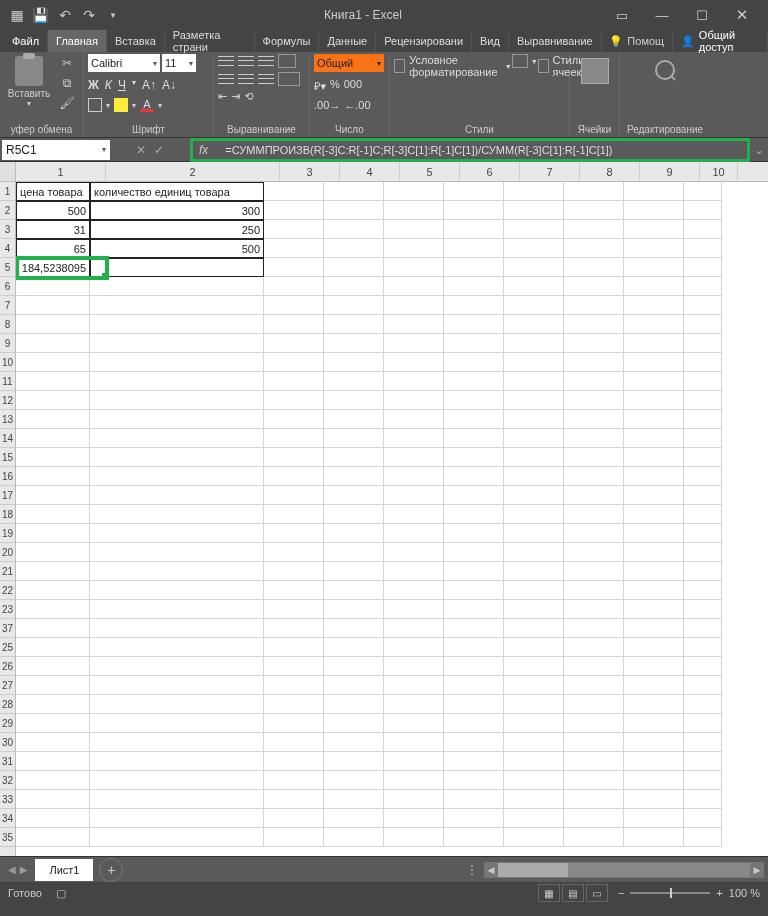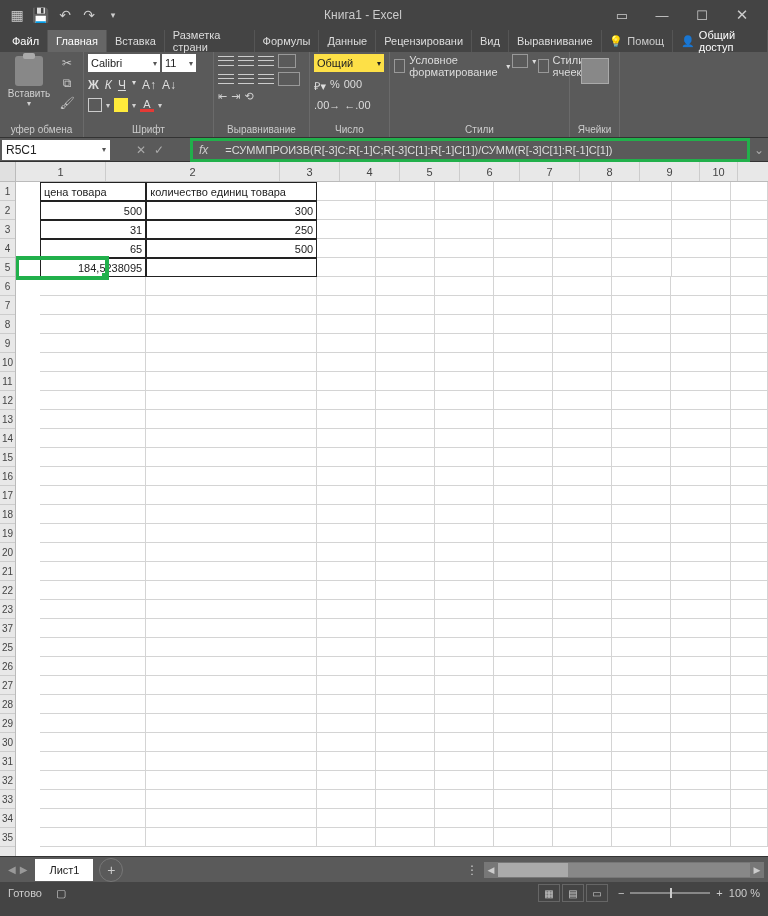--- a/index.html
+++ b/index.html
@@ -47,21 +47,21 @@
 .font .row3 .fc { width: 14px; height: 14px; border-bottom: 3px solid #e53935; color: #ddd; font-size: 11px; text-align: center; }
 
 .align { width: 96px; }
 .align .arow { display: flex; gap: 4px; margin-bottom: 2px; }
 .align .abox { width: 16px; height: 14px; display: flex; flex-direction: column; justify-content: space-around; }
 .align .abox div { height: 1px; background: #ccc; }
 .align .wrap { width: 18px; height: 14px; border: 1px solid #999; }
 .align .merge { width: 22px; height: 14px; border: 1px solid #999; }
 
 .number { width: 80px; }
-.number .nsel { width: 70px; height: 18px; background: #fde047; color: #222; font-size: 11px; padding: 0 3px; display: flex; align-items: center; justify-content: space-between; }
+.number .nsel { width: 70px; height: 18px; background: #f97316; color: #222; font-size: 11px; padding: 0 3px; display: flex; align-items: center; justify-content: space-between; }
 .number .nrow { display: flex; gap: 4px; margin-top: 4px; font-size: 11px; color: #ddd; }
 
 .styles { width: 180px; }
 .styles .srow { display: flex; align-items: center; gap: 4px; font-size: 11px; color: #ddd; margin-bottom: 2px; }
 .styles .sicon { width: 16px; height: 14px; border: 1px solid #999; display: inline-block; }
 
 .cells { width: 50px; text-align: center; }
 .cells .cicon { width: 28px; height: 26px; margin: 4px auto; background: #888; border: 1px solid #aaa; }
 
 .editing { width: 90px; text-align: center; }
@@ -82,21 +82,21 @@
 .corner { height: 20px; border-bottom: 1px solid #bbb; background: #e0e0e0; }
 .rowhdr { height: 19px; border-bottom: 1px solid #ccc; font-size: 10px; color: #444; text-align: center; line-height: 19px; }
 .cols { flex: 1; overflow: hidden; position: relative; }
 .colhdrs { height: 20px; display: flex; background: #e8e8e8; border-bottom: 1px solid #bbb; }
 .colhdr { border-right: 1px solid #ccc; font-size: 11px; color: #444; text-align: center; line-height: 20px; }
 .colhdr.c1 { width: 90px; }
 .colhdr.c2 { width: 174px; }
 .colhdr.cn { width: 60px; }
 .cell-row { height: 19px; display: flex; }
 .cell { border-right: 1px solid #d4d4d4; border-bottom: 1px solid #d4d4d4; font-size: 11px; color: #222; padding: 0 3px; display: flex; align-items: center; }
-.cell.c1 { width: 108px; margin-left: 24px; }
+.cell.c1 { width: 74px; }
 .cell.c2 { width: 174px; }
 .cell.cn { width: 60px; }
 .cell.right { justify-content: flex-end; }
 .selected-cell { position: absolute; border: 4px solid #21b04b; pointer-events: none; }
 .sel-main { top: 94px; left: -1px; width: 94px; height: 24px; }
 .sel-handle { position: absolute; width: 6px; height: 6px; background: #21b04b; right: -3px; bottom: -3px; }
 
 .sheet-tabs { height: 26px; background: #5a5a5a; display: flex; align-items: center; border-top: 1px solid #333; }
 .sheet-nav { display: flex; gap: 4px; padding: 0 8px; color: #999; font-size: 10px; }
 .sheet-tab { height: 22px; padding: 0 14px; display: flex; align-items: center; font-size: 11px; }
@@ -291,20 +291,26 @@
     <div class="glabel">Стили</div>
   </div>
 
   <div class="rgroup cells">
     <div class="rgroup-body" style="flex-direction:column;align-items:center;">
       <div class="cicon"></div>
     </div>
     <div class="glabel">Ячейки</div>
   </div>
 
+  <div class="rgroup editing" style="border-right:none;">
+    <div class="rgroup-body" style="flex-direction:column;align-items:center;">
+      <div class="eicon"></div>
+    </div>
+    <div class="glabel">Редактирование</div>
+  </div>
 </div>
 
 <div class="namebox-row">
   <div class="namebox">
       <span>R5C1</span>
       <span class="dd">▾</span>
     </div>
   <div class="fx-btns">
     <span>✕</span>
     <span>✓</span>

